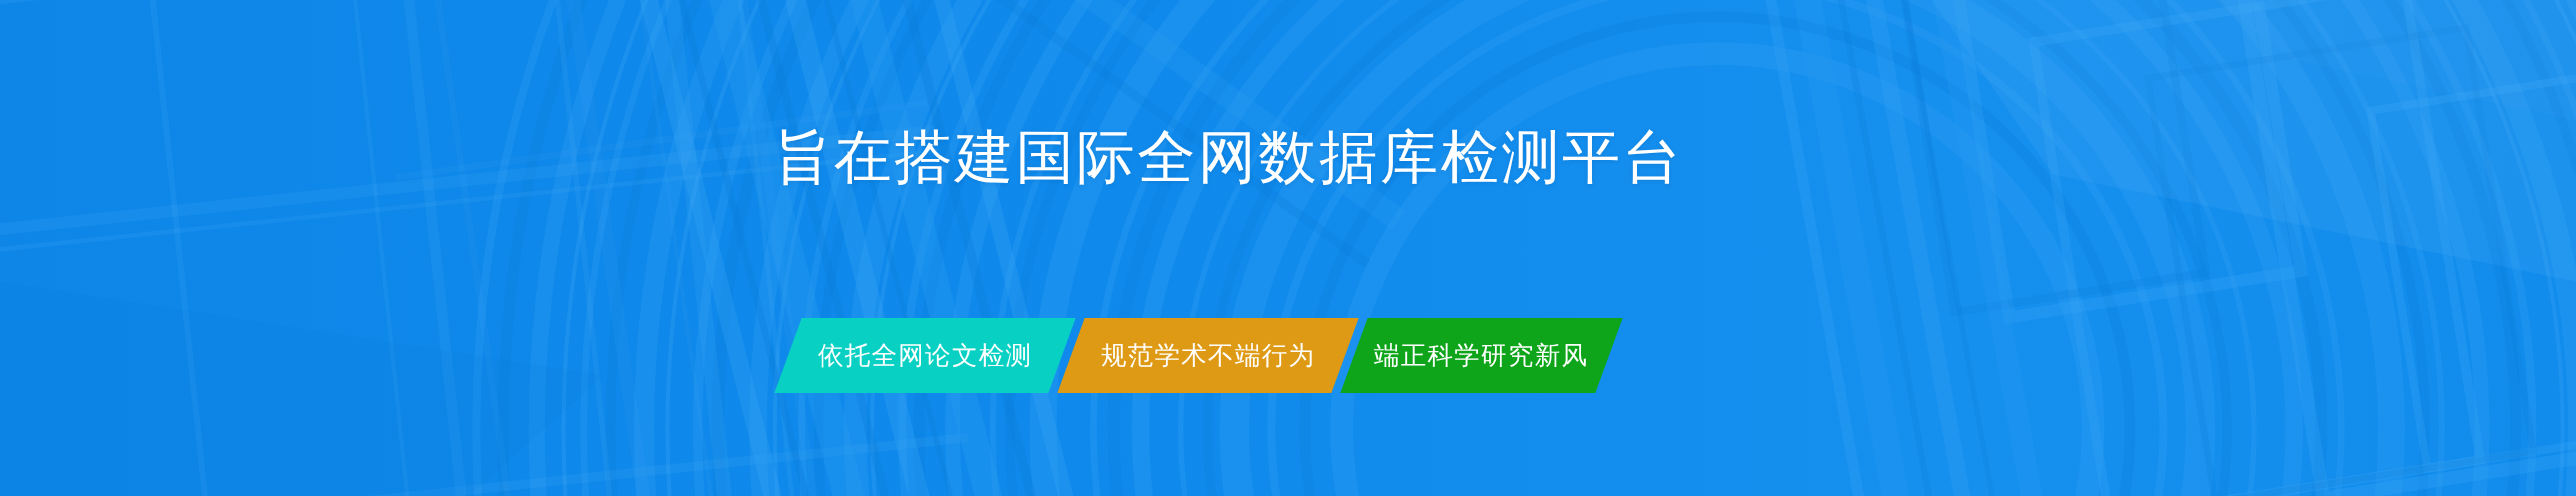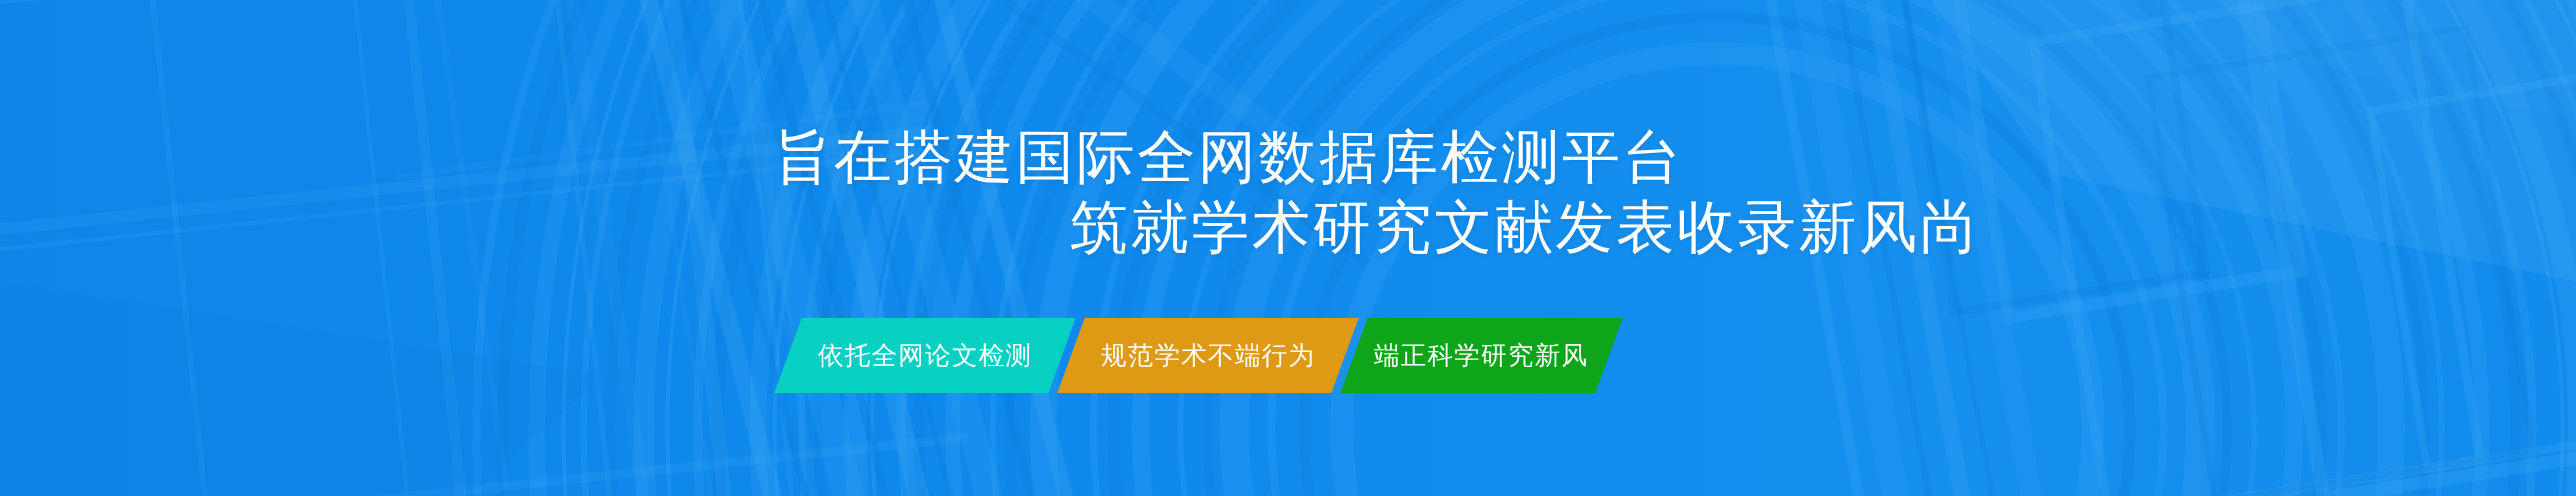--- a/index.html
+++ b/index.html
@@ -216,21 +216,20 @@
 
       <g opacity="0.12">
         <polygon points="0,420 900,560 700,740 0,740" fill="#0a7ad6"></polygon>
       </g>
 
     </g>
   </svg>
 
   <div id="headline">
     <div id="hl-line-1" class="hl-line" style="color: rgb(255, 255, 255);">旨在搭建国际全网数据库检测平台</div>
-    <div id="hl-line-2" class="hl-line" style="color: rgb(255, 255, 255);">筑就学术研究文献发表收录新风尚</div>
   </div>
 
   <div id="tag-band">
     <div id="tag-0" class="tag" style="background: rgb(8, 209, 196);">
       <span class="tag-label" style="color: rgb(255, 255, 255);">依托全网论文检测</span>
     </div>
     <div id="tag-1" class="tag" style="background: rgb(222, 154, 20);">
       <span class="tag-label" style="color: rgb(255, 255, 255);">规范学术不端行为</span>
     </div>
     <div id="tag-2" class="tag" style="background: rgb(15, 165, 26);">

